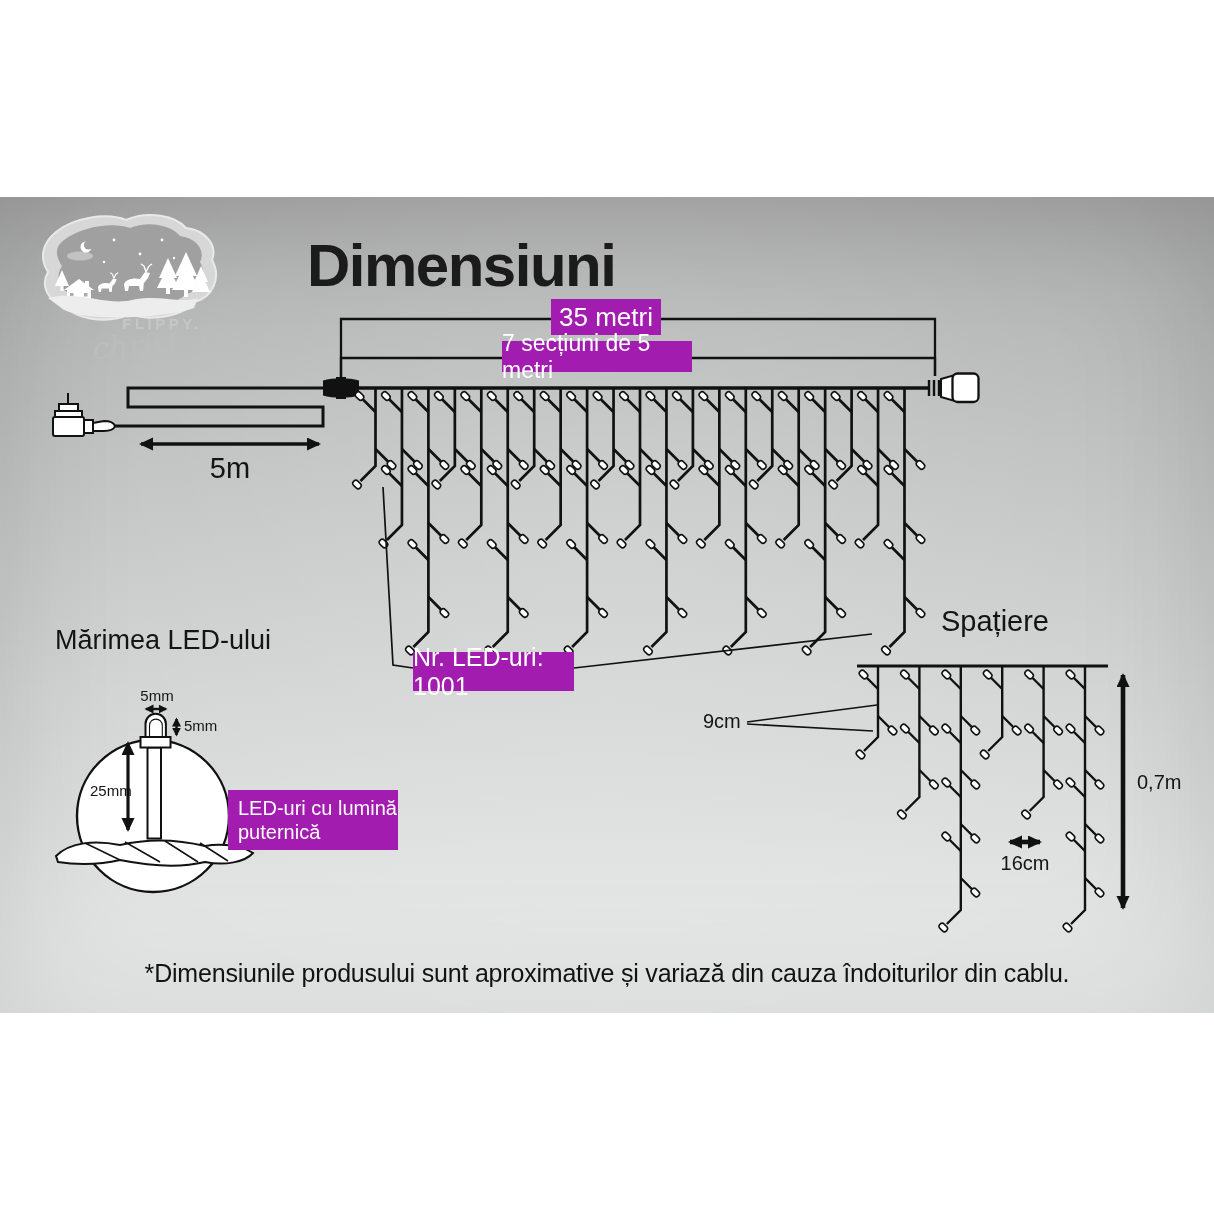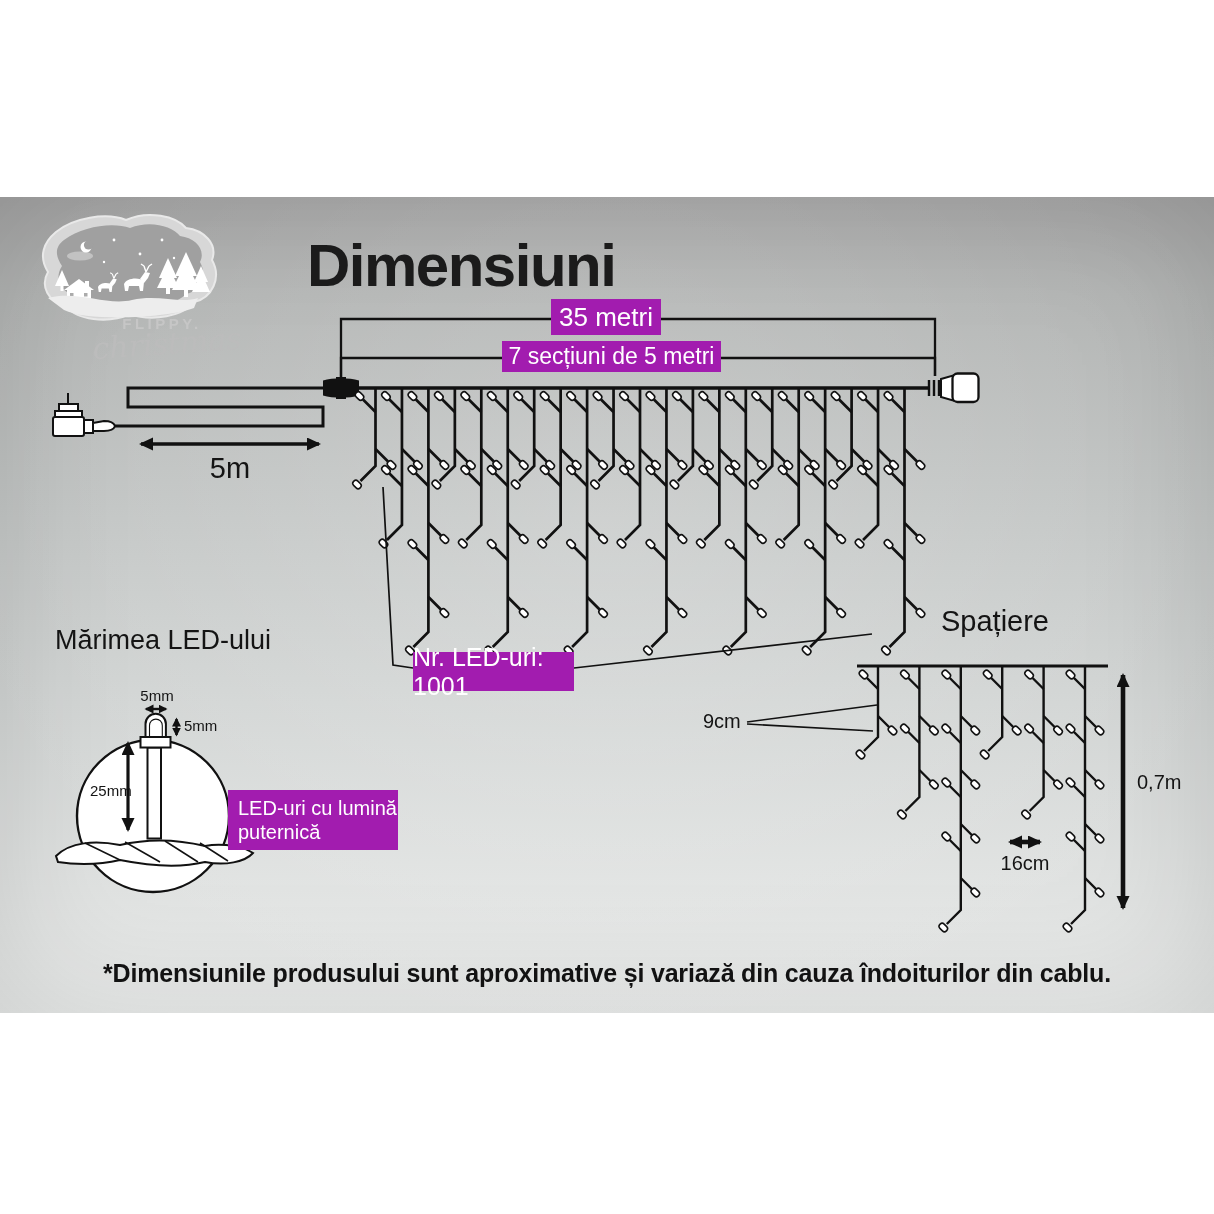--- a/index.html
+++ b/index.html
@@ -10,37 +10,37 @@
       radial-gradient(95% 120% at 50% 40%, rgba(255,255,255,.20), rgba(255,255,255,0) 58%),
       linear-gradient(180deg,#a6a6a6 0%,#b2b4b3 12%,#c2c5c4 38%,#d2d5d4 62%,#e3e5e4 88%,#ebedec 100%);
     box-shadow:inset 0 0 140px rgba(0,0,0,.13);}
   svg{position:absolute;left:0;top:0;}
   .txt{position:absolute;white-space:nowrap;}
   .box{position:absolute;background:#a21caf;color:#ffffff;display:flex;
        align-items:center;justify-content:center;}
   .page-title{left:307px;top:231px;width:600px;text-align:left;font-size:60px;
               font-weight:700;letter-spacing:-1.5px;color:#1b1b1b;}
   .lbl-35{left:551px;top:299px;width:110px;height:36px;font-size:26px;}
-  .lbl-7s{left:502px;top:341px;width:219px;height:31px;font-size:23px;}
+  .lbl-7s{left:502px;top:341px;width:190px;height:31px;font-size:23px;}
   .lbl-nr{left:413px;top:652px;width:161px;height:39px;font-size:25px;}
   .lbl-connect{left:1000px;top:347px;width:125px;height:81px;font-size:20.5px;
                line-height:25px;display:block;padding:4px 0 0 9px;box-sizing:border-box;}
   .lbl-lednote{left:228px;top:790px;width:170px;height:60px;font-size:20px;
                line-height:24px;display:block;padding:6px 0 0 10px;box-sizing:border-box;}
   .m-5m{left:185px;top:452px;width:90px;text-align:center;font-size:29px;}
   .h-spatiere{left:920px;top:605px;width:150px;text-align:center;font-size:29px;}
   .m-9cm{left:703px;top:710px;font-size:20px;}
   .m-16cm{left:996px;top:852px;width:58px;text-align:center;font-size:20px;}
   .m-07m{left:1137px;top:771px;font-size:20px;}
   .h-marimea{left:55px;top:625px;font-size:27px;}
   .m-5mmw{left:133px;top:687px;width:48px;text-align:center;font-size:15px;}
   .m-5mmh{left:184px;top:717px;font-size:15px;}
   .m-25mm{left:90px;top:782px;font-size:15px;}
   .footnote{left:0;top:959px;width:1214px;text-align:center;font-size:25px;
-            letter-spacing:-0.2px;color:#121212;font-weight:bold;}
+            letter-spacing:-0.2px;color:#121212;}
   .logo-brand{left:116px;top:315px;width:92px;text-align:center;font-size:15px;
               letter-spacing:3.5px;color:#c6c6c6;font-weight:bold;}
   .logo-script{left:84px;top:326px;width:166px;text-align:center;font-size:30px;
                font-family:"DejaVu Serif",serif;font-style:italic;color:#bcbcbc;
                transform:rotate(-4deg);}
 </style>
 </head>
 <body>
 
 <div id="canvas">

